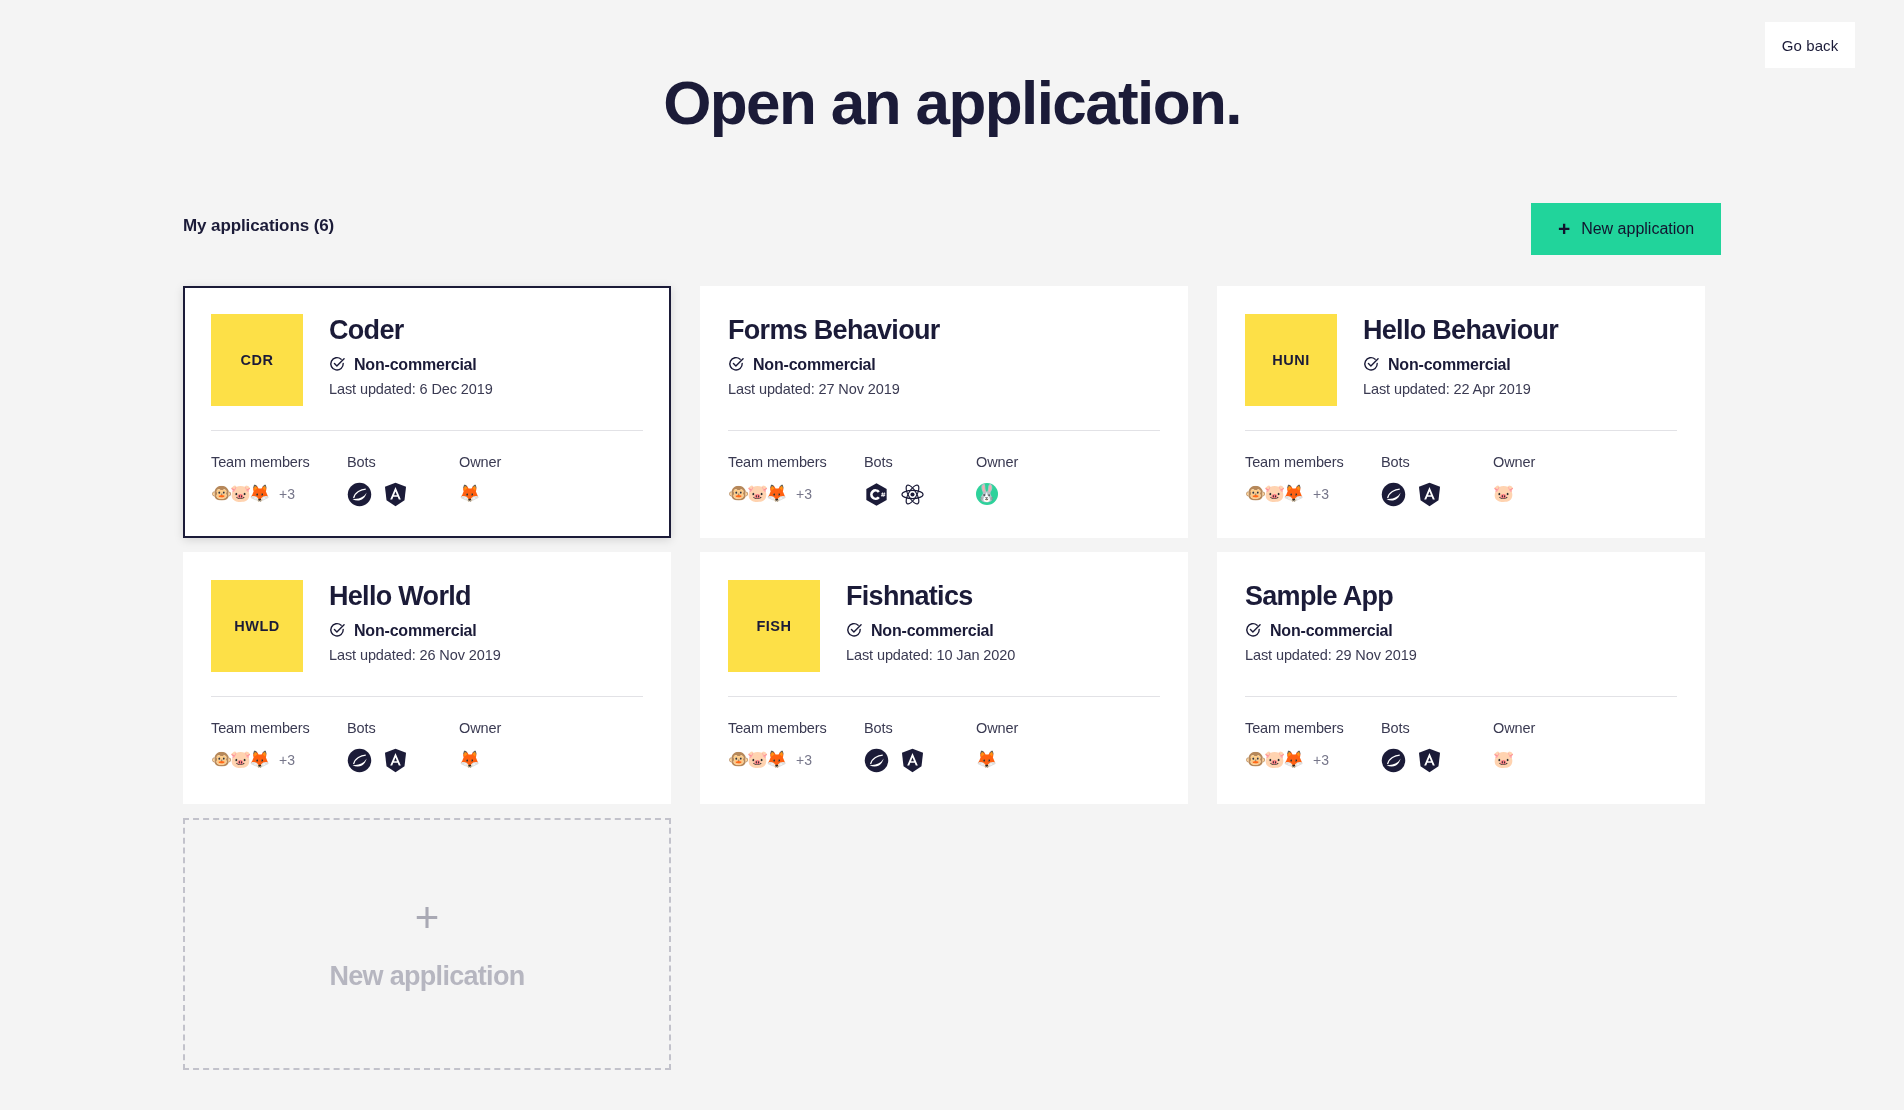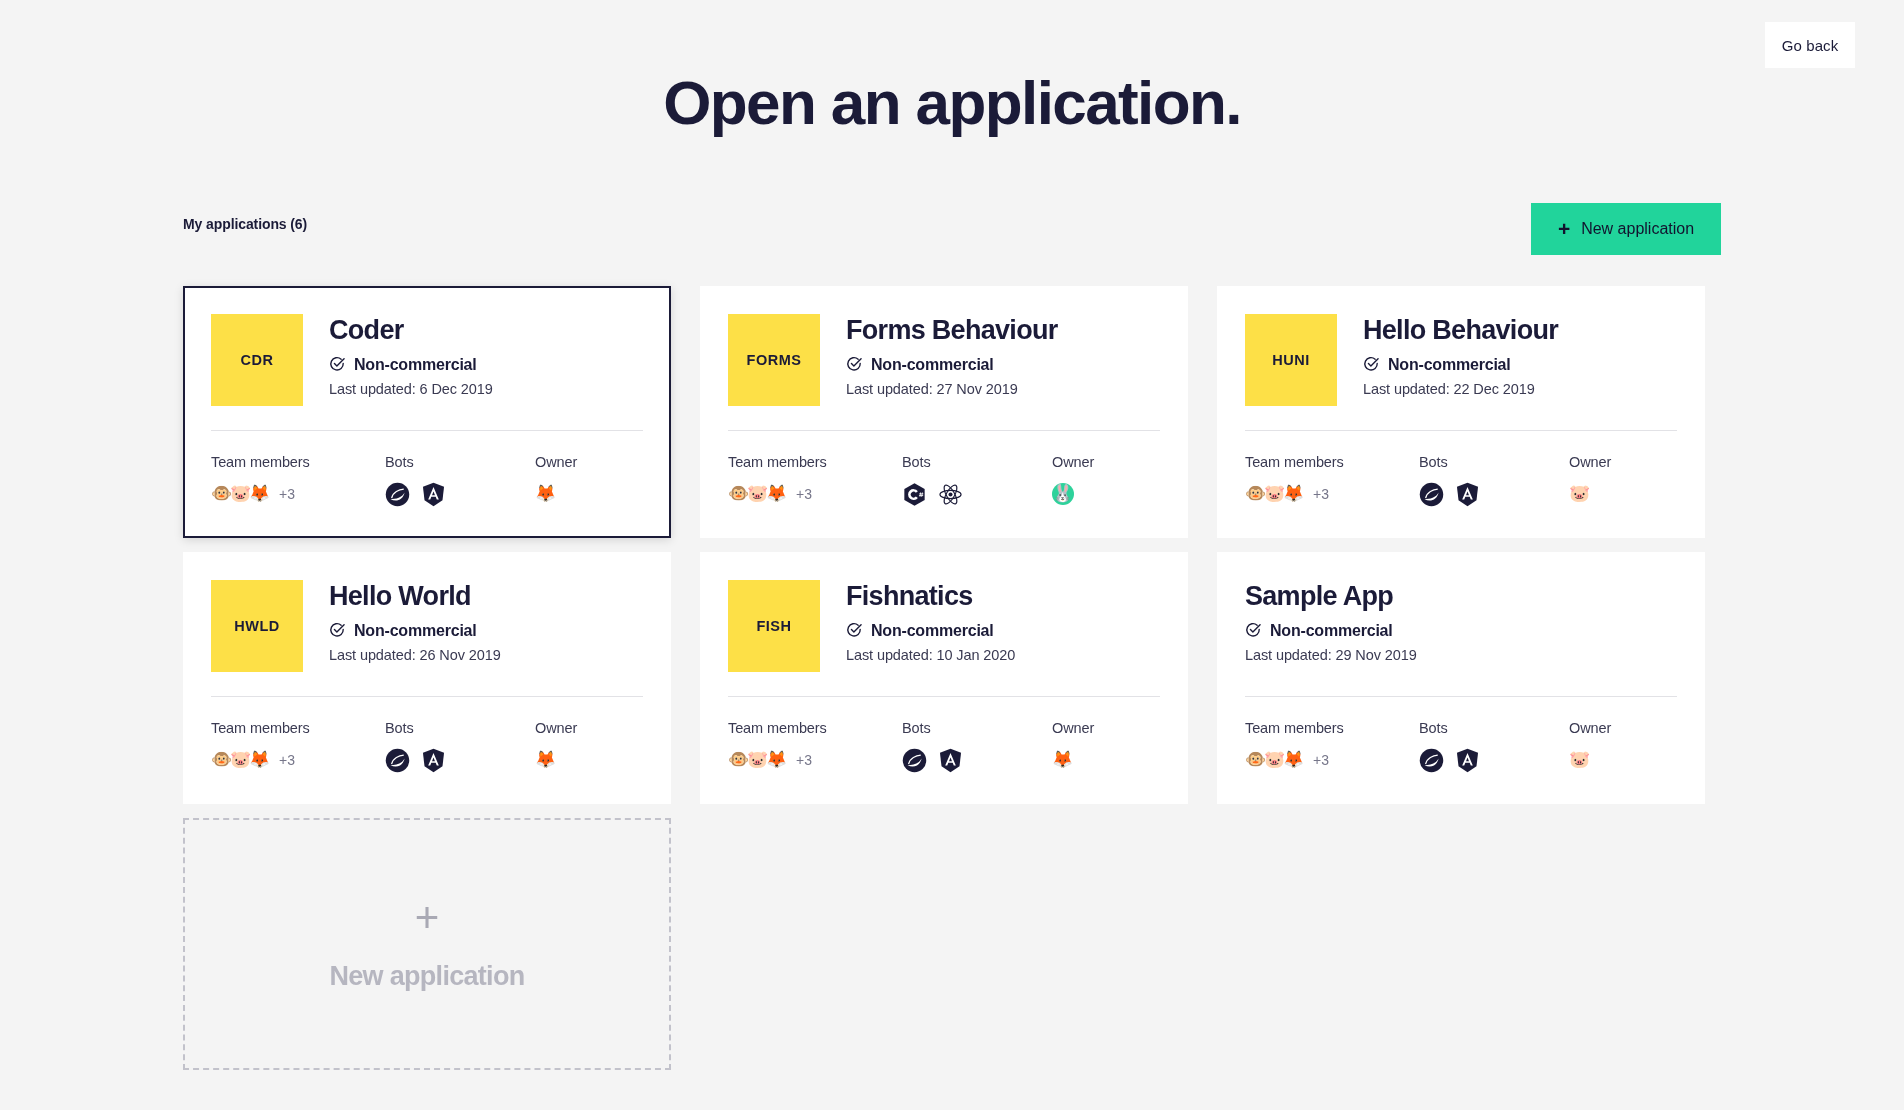--- a/index.html
+++ b/index.html
@@ -58,21 +58,21 @@
     top: 203px;
     left: 183px;
     width: 1538px;
     height: 52px;
   }
 
   .section-title {
     position: absolute;
     left: 0;
     top: 13px;
-    font-size: 14px;
+    font-size: 17px;
     font-weight: 700;
     color: #1b1b38;
     letter-spacing: -.1px;
   }
 
   .new-app-btn {
     position: absolute;
     right: 0;
     top: 0;
     height: 52px;
@@ -182,21 +182,20 @@
     top: 142px;
     height: 1px;
     background: #e2e2e6;
   }
 
   .card-footer {
     position: absolute;
     left: 26px;
     top: 166px;
     display: flex;
-    gap: 38px;
   }
   .foot-col { width: 0; }
   .foot-col.members { width: 136px; }
   .foot-col.bots    { width: 112px; }
   .foot-col.owner   { width: 90px; }
 
   .foot-label {
     font-size: 14.5px;
     color: #3a3a52;
     letter-spacing: -.1px;
@@ -325,21 +324,20 @@
           <div class="foot-col owner">
             <div class="foot-label">Owner</div>
             <div class="foot-icons">
               <span class="avatar plain">🦊</span>
             </div>
           </div>
         </div>
       </div>
       <div class="card">
         <div class="card-top">
-          <div class="app-thumb">FORMS</div>
           <div class="card-head-text">
             <div class="app-name">Forms Behaviour</div>
             <div class="licence-row">
               <span>
                 <svg class="check-icon" viewBox="0 0 24 24" fill="none" stroke="#1b1b38" stroke-width="2.1" stroke-linecap="round" stroke-linejoin="round">
                   <path d="M21.3 11.1A9.3 9.3 0 1 1 18.2 4.8"></path>
                   <path d="M8.2 11.4l3.6 3.6L22.6 4.2"></path>
                 </svg>
               </span>
               <span class="licence-label">Non-commercial</span>
@@ -395,21 +393,21 @@
             <div class="app-name">Hello Behaviour</div>
             <div class="licence-row">
               <span>
                 <svg class="check-icon" viewBox="0 0 24 24" fill="none" stroke="#1b1b38" stroke-width="2.1" stroke-linecap="round" stroke-linejoin="round">
                   <path d="M21.3 11.1A9.3 9.3 0 1 1 18.2 4.8"></path>
                   <path d="M8.2 11.4l3.6 3.6L22.6 4.2"></path>
                 </svg>
               </span>
               <span class="licence-label">Non-commercial</span>
             </div>
-            <div class="updated-text">Last updated: 22 Dec 2019</div>
+            <div class="updated-text">Last updated: 22 Apr 2019</div>
           </div>
         </div>
         <div class="divider"></div>
         <div class="card-footer">
           <div class="foot-col members">
             <div class="foot-label">Team members</div>
             <div class="foot-icons">
               <span class="avatar plain">🐵</span>
               <span class="avatar plain">🐷</span>
               <span class="avatar plain">🦊</span>

